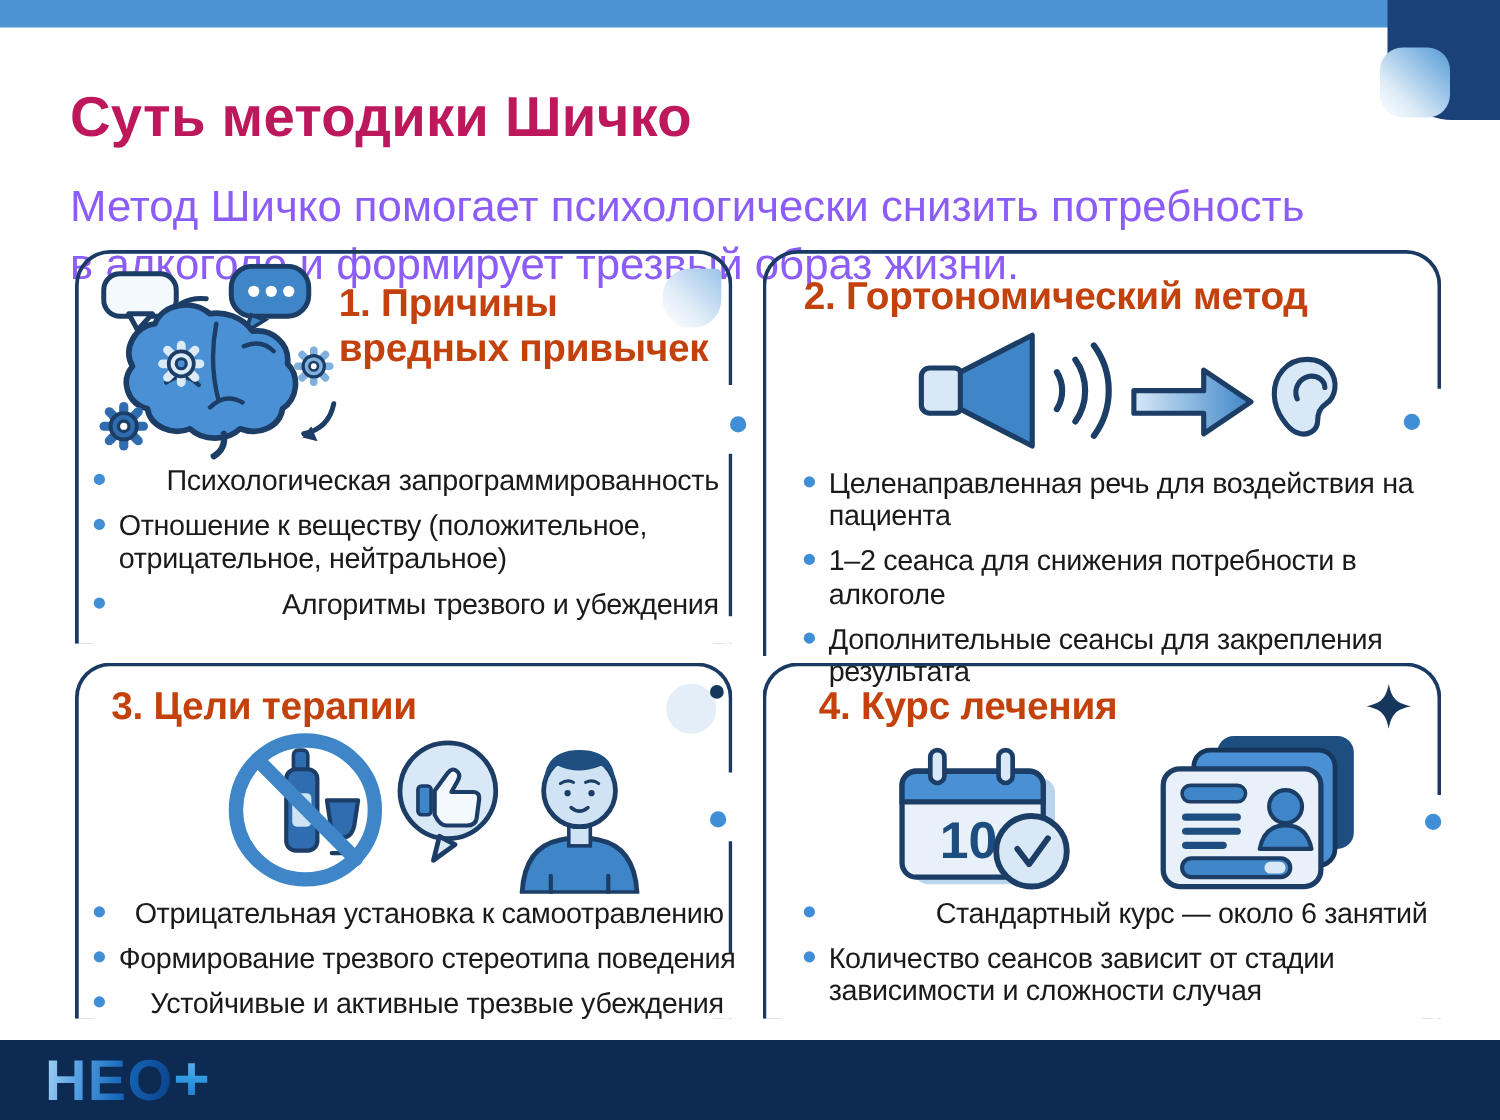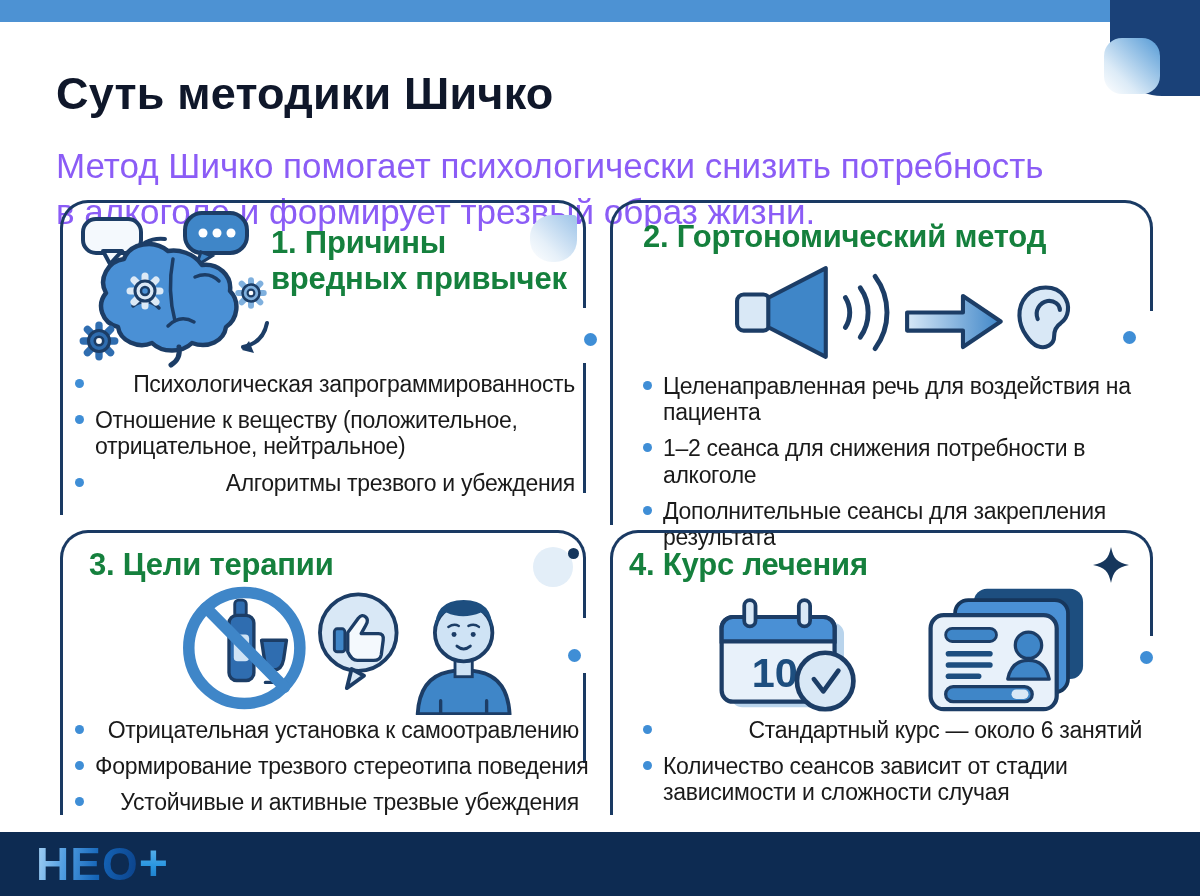--- a/index.html
+++ b/index.html
@@ -7,39 +7,39 @@
         font-family:"Liberation Sans","DejaVu Sans",sans-serif;color:#1a1a1a;}
 
   
   .topbar{position:absolute;left:0;top:0;width:1200px;height:22px;background:#4d92d3;}
   .corner-blob{position:absolute;right:0;top:0;width:90px;height:96px;background:#1a4178;
                border-bottom-left-radius:52px;}
   .corner-square{position:absolute;left:1104px;top:38px;width:56px;height:56px;border-radius:18px;
                  background:linear-gradient(225deg,#549ad6 0%,#dcebf7 70%,#ffffff 100%);}
 
   
-  .title{position:absolute;left:56px;top:38px;font-size:45px;font-weight:700;color:#0f172a;
+  .title{position:absolute;left:56px;top:38px;font-size:45px;font-weight:700;color:#be185d;
          letter-spacing:0.2px;}
   .subtitle{position:absolute;left:56px;top:108px;width:990px;font-size:35px;line-height:1.30;
             color:#8b5cf6;}
 
   
   .card{position:absolute;border:3px solid #1a3a63;border-bottom:none;
         border-radius:28px 28px 0 0;background:transparent;}
   .card1{left:60px;top:200px;width:520px;height:312px;}
   .card2{left:610px;top:200px;width:537px;height:322px;}
   .card3{left:60px;top:530px;width:520px;height:282px;}
   .card4{left:610px;top:530px;width:537px;height:282px;}
 
-  .card h2{margin:0;font-size:31px;font-weight:700;color:#15803d;line-height:1.16;
+  .card h2{margin:0;font-size:31px;font-weight:700;color:#c2410c;line-height:1.16;
            letter-spacing:-0.2px;position:absolute;}
   .card1 h2{left:208px;top:22px;width:300px;}
   .card2 h2{left:30px;top:16px;width:480px;}
   .card3 h2{left:26px;top:14px;width:420px;}
-  .card4 h2{left:16px;top:14px;width:420px;}
+  .card4 h2{left:42px;top:14px;width:420px;}
 
   .bullets{list-style:none;margin:0;padding:0;position:absolute;}
   .card1 .bullets{left:12px;top:168px;right:8px;}
   .card2 .bullets{left:30px;top:170px;right:8px;}
   .card3 .bullets{left:12px;top:184px;right:4px;}
   .card4 .bullets{left:30px;top:184px;right:8px;}
   .bullets li{display:flex;align-items:flex-start;margin-bottom:10px;
               font-size:23px;line-height:1.14;letter-spacing:-0.3px;color:#1a1a1a;justify-content:space-between;}
   .bullets .dot{flex:0 0 auto;width:9px;height:9px;border-radius:50%;background:#3f8ed6;
                 margin:8px 11px 0 0;}

